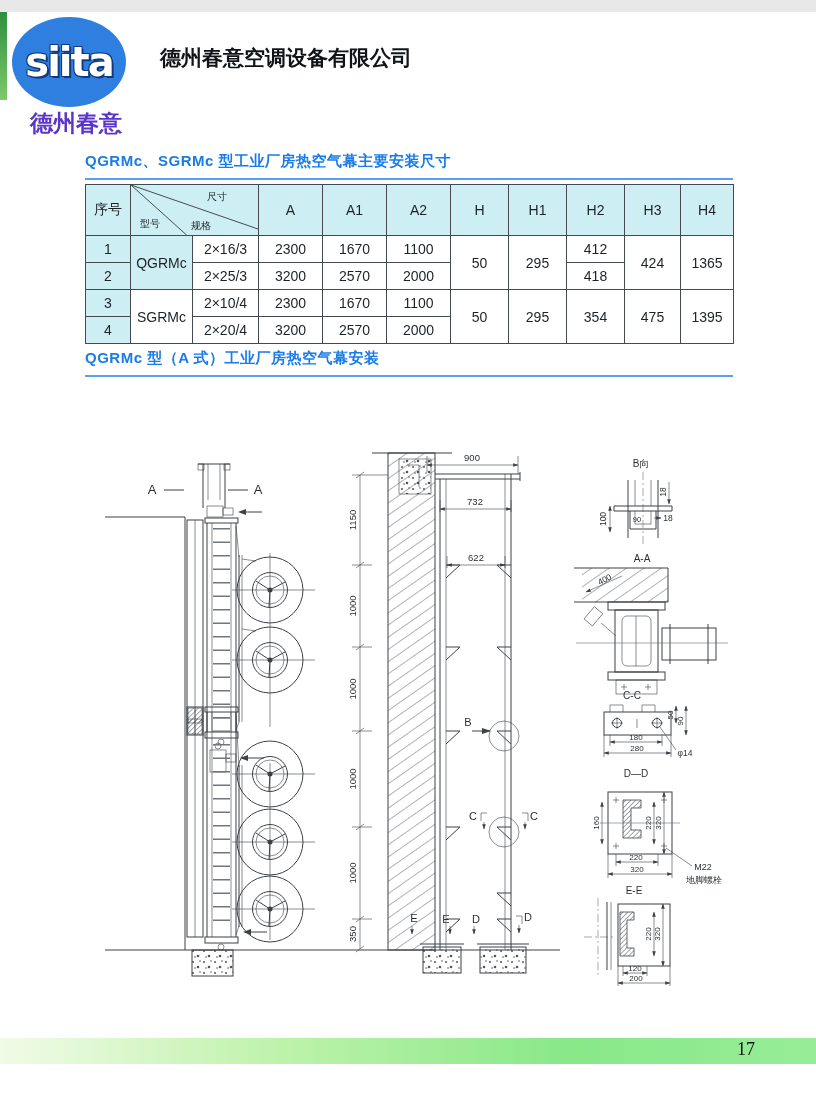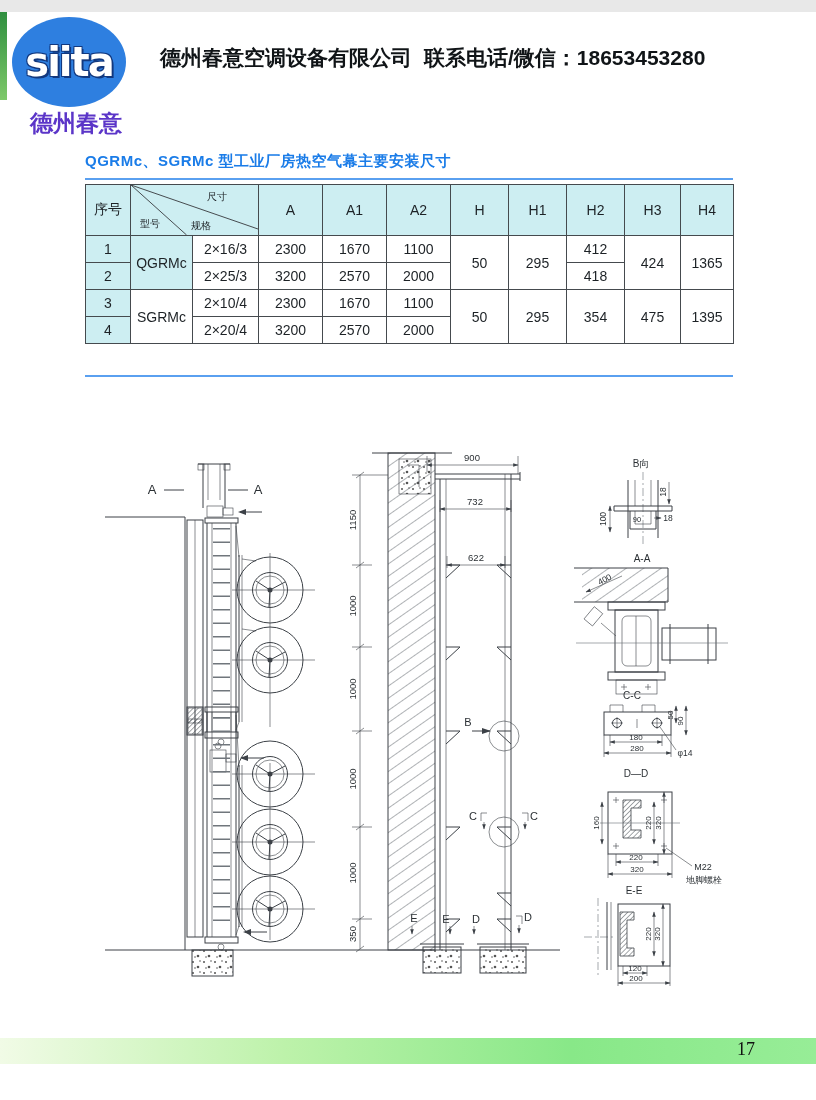--- a/index.html
+++ b/index.html
@@ -53,21 +53,20 @@
 
 <div class="page">
 
   <div class="accent-strip"></div>
 
   <div class="logo-ellipse">
     <span class="logo-text">siita</span>
   </div>
   <div class="logo-sub">德州春意</div>
   <div class="company">德州春意空调设备有限公司</div>
-  <div class="contact">联系电话/微信：18653453280</div>
 
   <div class="sec-title" style="left:85px;top:140px;">QGRMc、SGRMc 型工业厂房热空气幕主要安装尺寸</div>
   <div class="sec-underline" style="left:85px;top:166px;width:648px;"></div>
 
   <table class="dim">
     <colgroup>
       <col style="width:45px">
         <col style="width:62px">
         <col style="width:66px">
       <col style="width:64px">
@@ -137,20 +136,21 @@
     <tr>
       <td class="cyan">4</td>
       <td>2×20/4</td>
       <td>3200</td>
       <td>2570</td>
       <td>2000</td>
     </tr>
   </tbody>
     </table>
 
+  <div class="sec-title" style="left:85px;top:337px;">QGRMc 型（A 式）工业厂房热空气幕安装</div>
   <div class="sec-underline" style="left:85px;top:363px;width:648px;"></div>
 
   <svg class="drawing" width="740" height="585" viewBox="0 0 740 585">
     <defs>
       <pattern id="hw" width="10" height="10" patternUnits="userSpaceOnUse" patternTransform="rotate(55)">
         <line x1="0" y1="0" x2="0" y2="10" stroke="#60666c" stroke-width="1"></line>
       </pattern>
       <pattern id="hd" width="3.5" height="3.5" patternUnits="userSpaceOnUse" patternTransform="rotate(45)">
         <line x1="0" y1="0" x2="0" y2="3.5" stroke="#4a5055" stroke-width="1"></line>
       </pattern>

